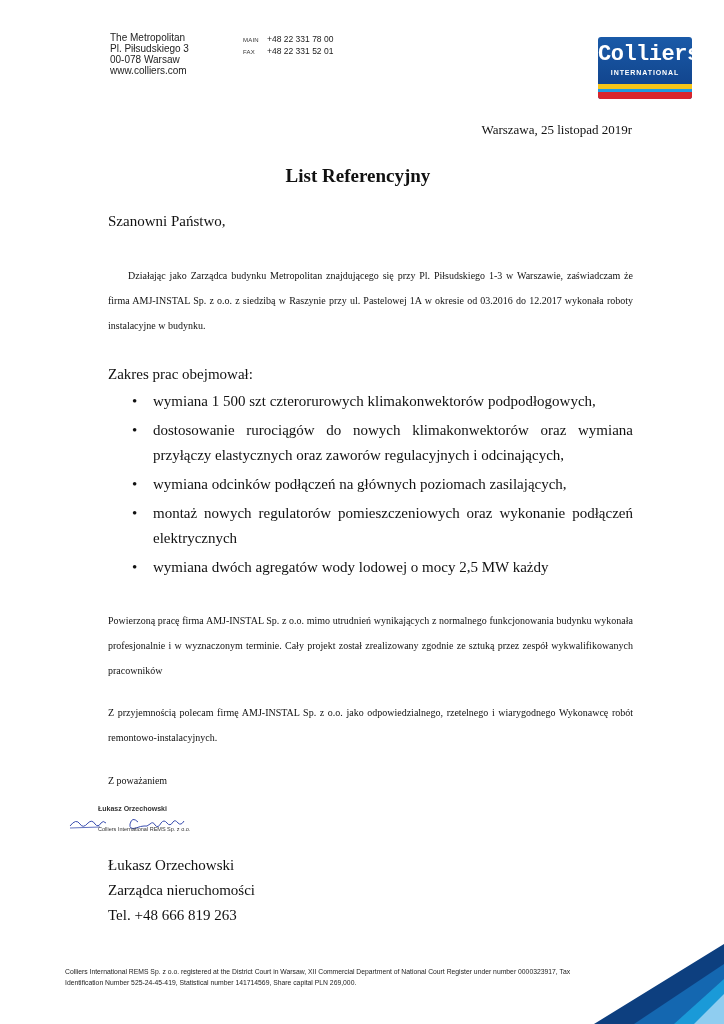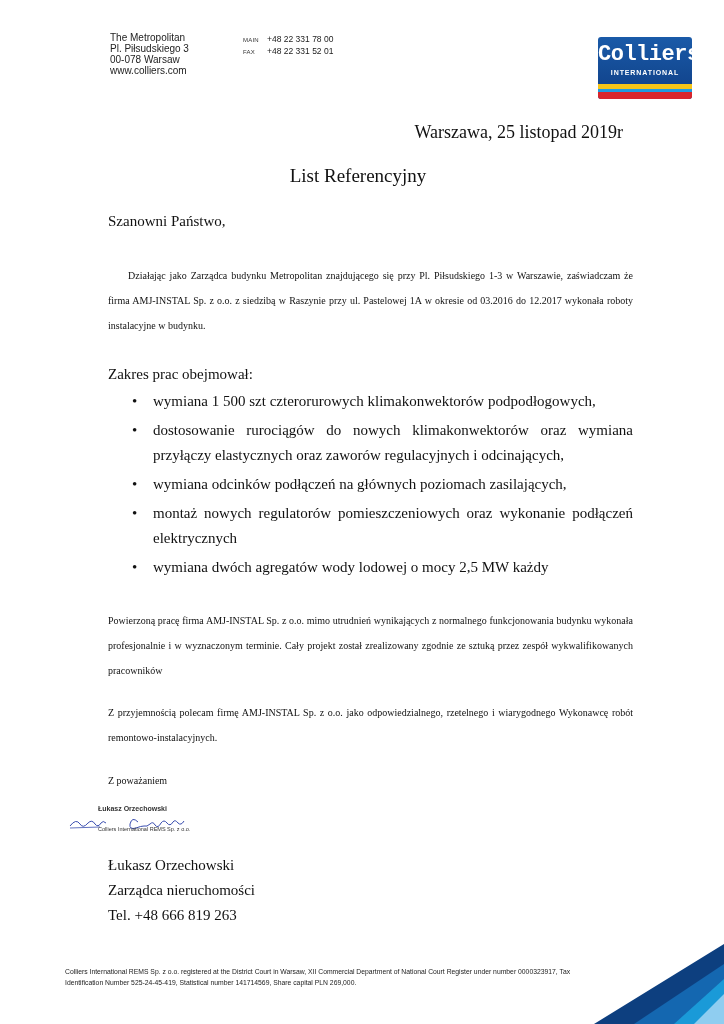--- a/index.html
+++ b/index.html
@@ -13,22 +13,22 @@
   .contact .lbl { width: 24px; font-size: 6px; letter-spacing: 0.2px; color: #333; padding-top: 1px; }
 
   .logo { position: absolute; left: 598px; top: 37px; width: 94px; height: 62px; border-radius: 3px; overflow: hidden;
           background: linear-gradient(180deg, #1a5aa8 0%, #0f3f86 100%); }
   .logo .name { position: absolute; left: 0; right: 0; top: 5px; text-align: center; color: #fff; font-size: 22px; font-weight: bold; letter-spacing: -0.5px; font-family: Liberation Mono, monospace; }
   .logo .intl { position: absolute; left: 0; right: 0; top: 32px; text-align: center; color: #fff; font-size: 7px; letter-spacing: 0.9px; font-weight: bold; }
   .logo .stripe-y { position: absolute; left: 0; right: 0; top: 47px; height: 5px; background: #f5c518; }
   .logo .stripe-b { position: absolute; left: 0; right: 0; top: 52px; height: 3px; background: #1f9be0; }
   .logo .stripe-r { position: absolute; left: 0; right: 0; top: 55px; height: 7px; background: #d9262c; }
 
-  .date { position: absolute; right: 101px; top: 122px; font-size: 18px; }
-  .title { position: absolute; left: 0; right: 8px; top: 165px; text-align: center; font-size: 19px; font-weight: normal; }
+  .date { position: absolute; right: 92px; top: 122px; font-size: 13px; }
+  .title { position: absolute; left: 0; right: 8px; top: 165px; text-align: center; font-size: 19px; font-weight: bold; }
   .greet { position: absolute; left: 108px; top: 213px; font-size: 15px; }
 
   .para { position: absolute; left: 108px; width: 525px; font-size: 10px; line-height: 25px; text-align: justify; }
   .p1 { top: 263px; text-indent: 20px; }
   .scope { position: absolute; left: 108px; top: 366px; font-size: 15px; }
   .list { position: absolute; left: 128px; top: 389px; width: 505px; margin: 0; padding: 0; list-style: none; font-size: 15px; line-height: 25px; }
   .list li { position: relative; padding-left: 25px; text-align: justify; margin-bottom: 4px; }
   .list li .bullet { position: absolute; left: 4px; top: 0; }
   .p2 { top: 608px; }
   .p3 { top: 700px; }

